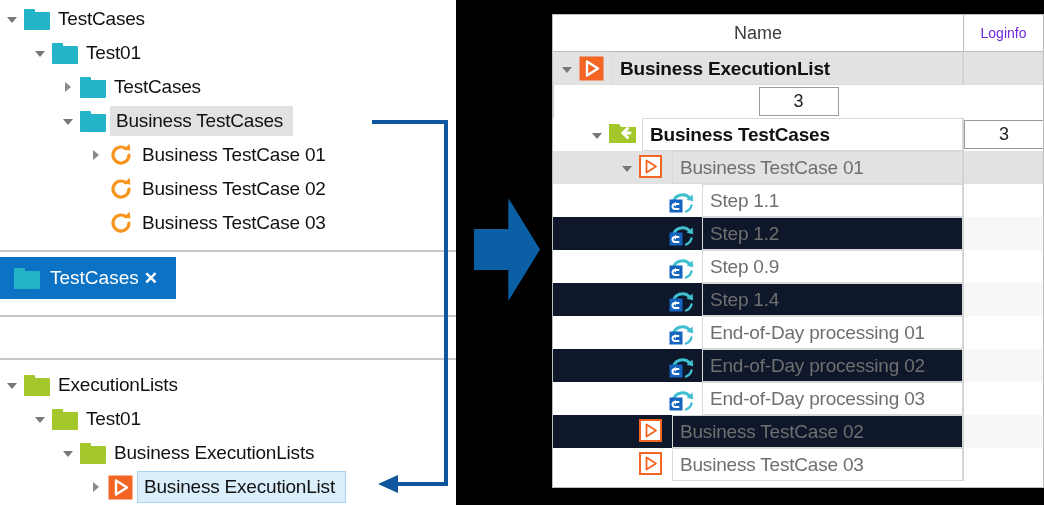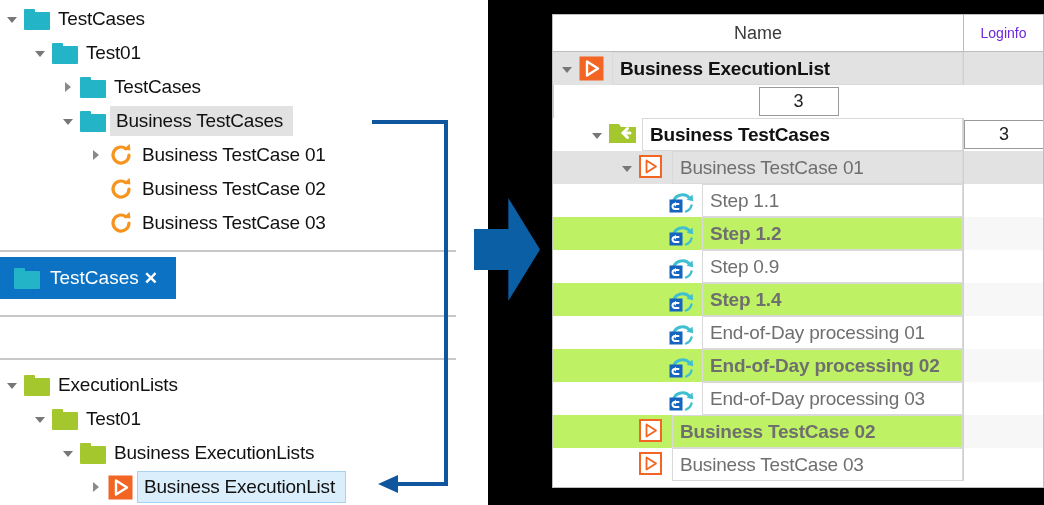--- a/index.html
+++ b/index.html
@@ -4,21 +4,21 @@
 <style>
   html,body{margin:0;padding:0;}
   body{
     width:1044px;height:505px;background:#000000;
     font-family:"Liberation Sans",sans-serif;
     overflow:hidden;position:relative;
   }
   .stage{position:absolute;inset:0;}
 
   
-  .left-wrap{position:absolute;left:0;top:0;width:456px;height:505px;background:#ffffff;padding-left:32px;}
+  .left-wrap{position:absolute;left:0;top:0;width:456px;height:505px;background:#ffffff;}
 
   .panel-top{position:absolute;left:0;top:0;width:456px;height:252px;background:#ffffff;
              border-bottom:2px solid #c8c8c8;box-sizing:border-box;}
   .tabstrip{position:absolute;left:0;top:254px;width:456px;height:63px;background:#ffffff;
             border-bottom:2px solid #c8c8c8;box-sizing:border-box;}
   .gap-panel{position:absolute;left:0;top:319px;width:456px;height:41px;background:#ffffff;
              border-bottom:2px solid #c8c8c8;box-sizing:border-box;}
   .panel-bottom{position:absolute;left:0;top:362px;width:436px;height:143px;background:#ffffff;}
 
   .tree-row{position:relative;height:34px;display:flex;align-items:center;white-space:nowrap;}
@@ -68,21 +68,21 @@
   .grid-head{display:flex;height:36px;background:#ffffff;border-bottom:1px solid #bdbdbd;}
   .gh-name{flex:0 0 410px;display:flex;align-items:center;justify-content:center;
            font-size:18px;color:#3a3a3a;border-right:1px solid #bdbdbd;}
   .gh-log{flex:1;display:flex;align-items:center;justify-content:center;
           font-size:14px;color:#6d28d9;}
 
   .grow{display:flex;height:33px;align-items:stretch;}
   .gcell-name{flex:0 0 410px;display:flex;align-items:center;position:relative;box-sizing:border-box;}
   .gcell-log{flex:1;display:flex;align-items:center;justify-content:center;box-sizing:border-box;
              border-left:1px solid #d0d0d0;font-size:18px;color:#222;}
-  .grow.alt .gcell-name{background:#bef264;font-weight:bold;}
+  .grow.alt .gcell-name{background:#0f172a;}
   .grow.alt .gcell-log{background:#f7f7f7;}
   .grow.hl .gcell-name{background:#e2e2e2;}
   .grow.hl .gcell-log{background:#e2e2e2;}
 
   .nm-box{flex:1;height:100%;display:flex;align-items:center;border:1px solid #d9d9d9;
           border-left:1px solid #d9d9d9;box-sizing:border-box;padding-left:7px;}
   .nm-txt{font-size:19px;color:#6f6f6f;letter-spacing:-0.2px;}
   .nm-txt.dark{color:#111111;}
 
   .logbox{width:78px;height:27px;border:1px solid #9a9a9a;background:#ffffff;

